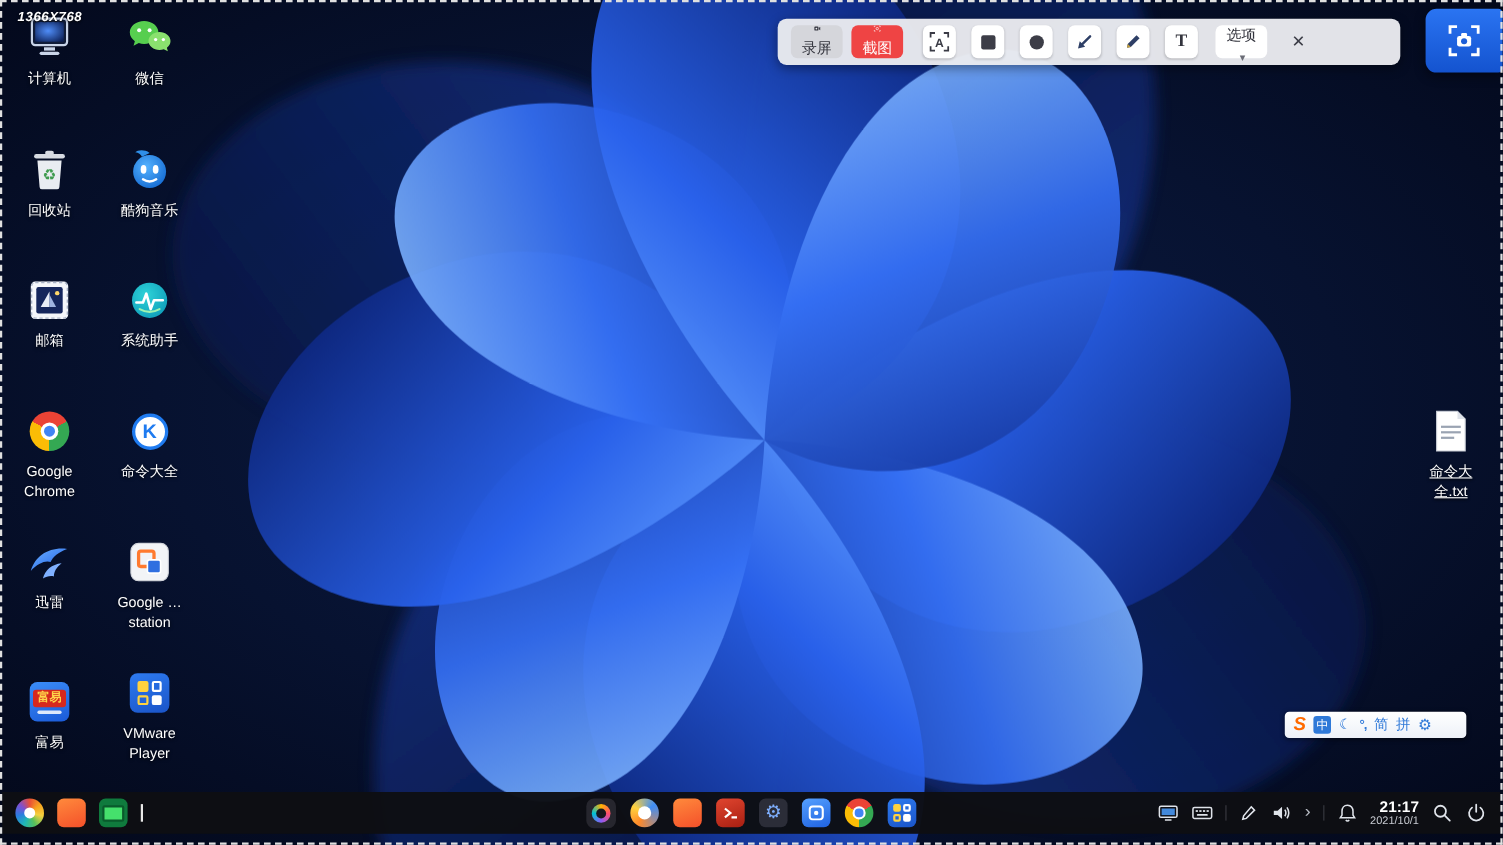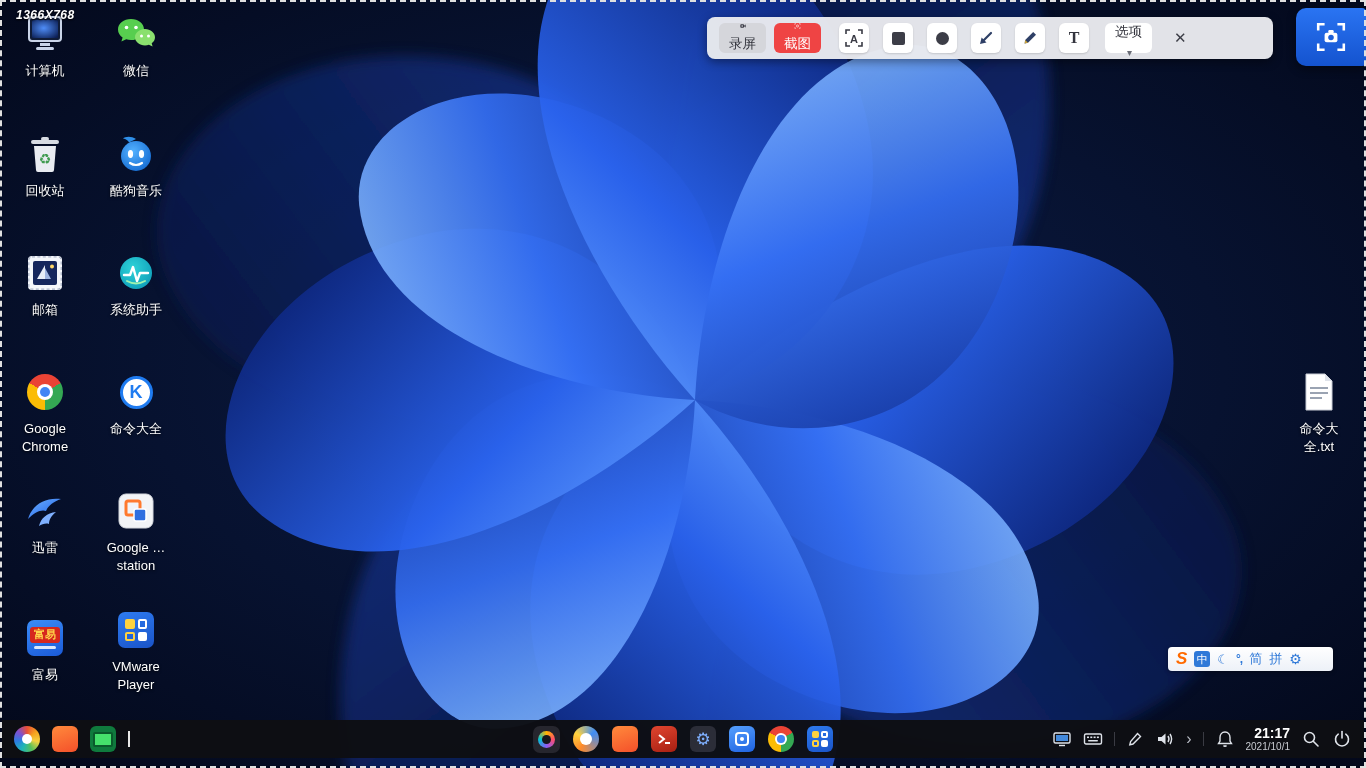--- a/index.html
+++ b/index.html
@@ -11,21 +11,21 @@
   }
   
   #wallpaper{position:absolute;inset:0;z-index:0;}
   
   #marquee{position:absolute;inset:0;border:2px dashed #e0e0e0;box-sizing:border-box;pointer-events:none;z-index:60;}
   #res{position:absolute;left:16px;top:8px;color:#fff;font-size:12px;font-weight:700;letter-spacing:.5px;text-shadow:0 1px 2px #000;z-index:61;font-style:italic;}
   
   .dicon{position:absolute;width:84px;display:flex;flex-direction:column;align-items:center;gap:6px;z-index:10;cursor:pointer;}
   .dicon .art{height:44px;display:flex;align-items:center;justify-content:center;}
   .dicon .lbl{font-size:13px;color:#fff;text-align:center;text-shadow:0 1px 3px rgba(0,0,0,.9);line-height:1.4;}
-  .dicon.rightfile .lbl{width:52px;}
+  .dicon.rightfile .lbl{width:52px;text-decoration:underline;}
   .chrome-ball{--s:36px;width:var(--s);height:var(--s);border-radius:50%;position:relative;
     background:conic-gradient(from 60deg,#34a853 0 120deg,#fbbc05 120deg 240deg,#ea4335 240deg 360deg);}
   .chrome-ball::before{content:'';position:absolute;inset:27%;border-radius:50%;background:#fff;}
   .chrome-ball::after{content:'';position:absolute;inset:36%;border-radius:50%;background:#4285f4;}
   .chrome-ball.sm{--s:26px;}
   .kugou{width:33px;height:33px;border-radius:50%;background:#fff;border:3px solid #1f7bf0;box-sizing:border-box;
     display:flex;align-items:center;justify-content:center;font-weight:800;font-size:18px;color:#1f7bf0;}
   .fuyi{width:36px;height:36px;border-radius:7px;background:linear-gradient(160deg,#3b8df8,#1a5ad8);
     display:flex;flex-direction:column;align-items:center;justify-content:center;gap:3px;}
   .fy-band{background:#d6281e;border-radius:3px;padding:1px 4px;color:#ffd54a;font-size:11px;font-weight:800;line-height:1.2;white-space:nowrap;}

